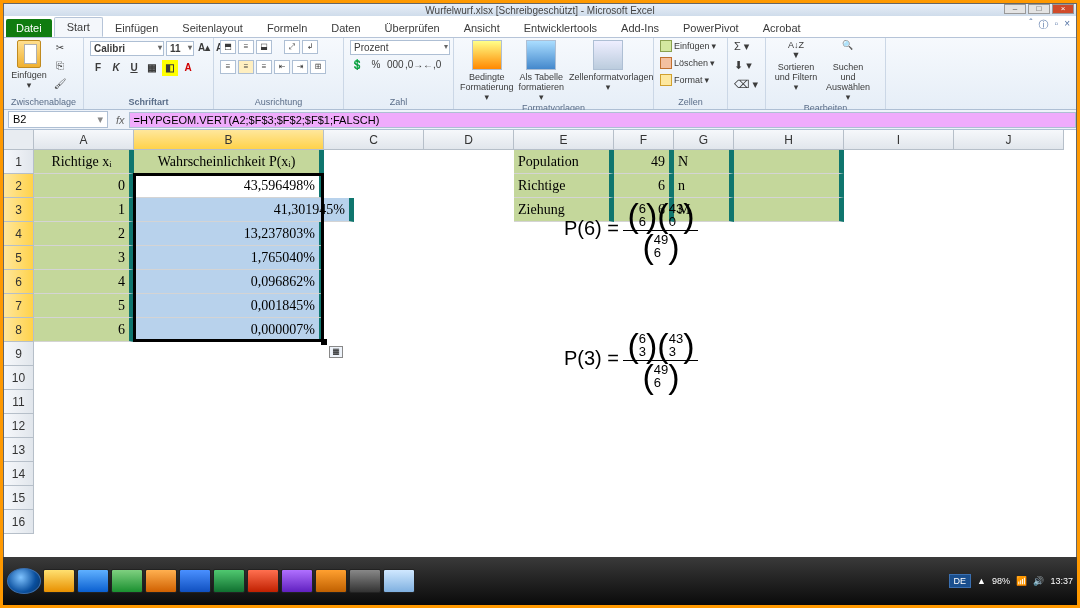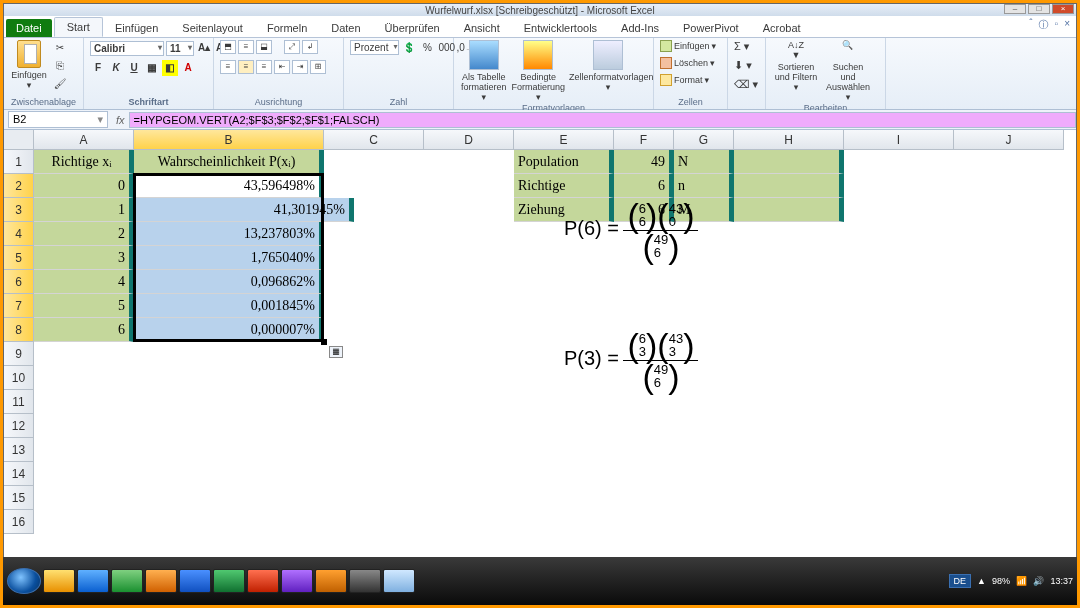--- a/index.html
+++ b/index.html
@@ -173,37 +173,37 @@
           <div class="align-cell">≡</div>
           <div class="align-cell">⇤</div>
           <div class="align-cell">⇥</div>
           <div class="align-cell">⊞</div>
         </div>
       </div>
       <div class="label">Ausrichtung</div>
     </div>
 
     <div class="rgroup num-block">
-      <div class="content" style="flex-direction:row;gap:2px">
+      <div class="content" style="flex-direction:column;gap:2px">
         <div class="combo" style="width:100px">Prozent</div>
         <div class="font-row">
           <div class="btn-s">💲</div>
           <div class="btn-s">%</div>
           <div class="btn-s">000</div>
           <div class="btn-s">,0→</div>
           <div class="btn-s">←,0</div>
         </div>
       </div>
       <div class="label">Zahl</div>
     </div>
 
     <div class="rgroup" style="width:200px">
       <div class="content">
+        <div class="big-btn"><div class="ic" style="background:linear-gradient(#ff8,#f80)"></div><span>Bedingte Formatierung</span> ▾</div>
         <div class="big-btn"><div class="ic" style="background:linear-gradient(#adf,#48c)"></div><span>Als Tabelle formatieren</span> ▾</div>
-        <div class="big-btn"><div class="ic" style="background:linear-gradient(#ff8,#f80)"></div><span>Bedingte Formatierung</span> ▾</div>
         <div class="big-btn" style="width:78px"><div class="ic" style="background:linear-gradient(#eef,#bcd)"></div><span>Zellenformatvorlagen</span> ▾</div>
       </div>
       <div class="label">Formatvorlagen</div>
     </div>
 
     <div class="rgroup cells-block" style="width:74px">
       <div class="content" style="flex-direction:column">
         <div class="crow"><span class="mini"></span> <span>Einfügen</span> ▾</div>
         <div class="crow"><span class="mini" style="background:#f4c0a0;border-color:#c07030"></span> <span>Löschen</span> ▾</div>
         <div class="crow"><span class="mini" style="background:#fde8a0;border-color:#d0a030"></span> <span>Format</span> ▾</div>

